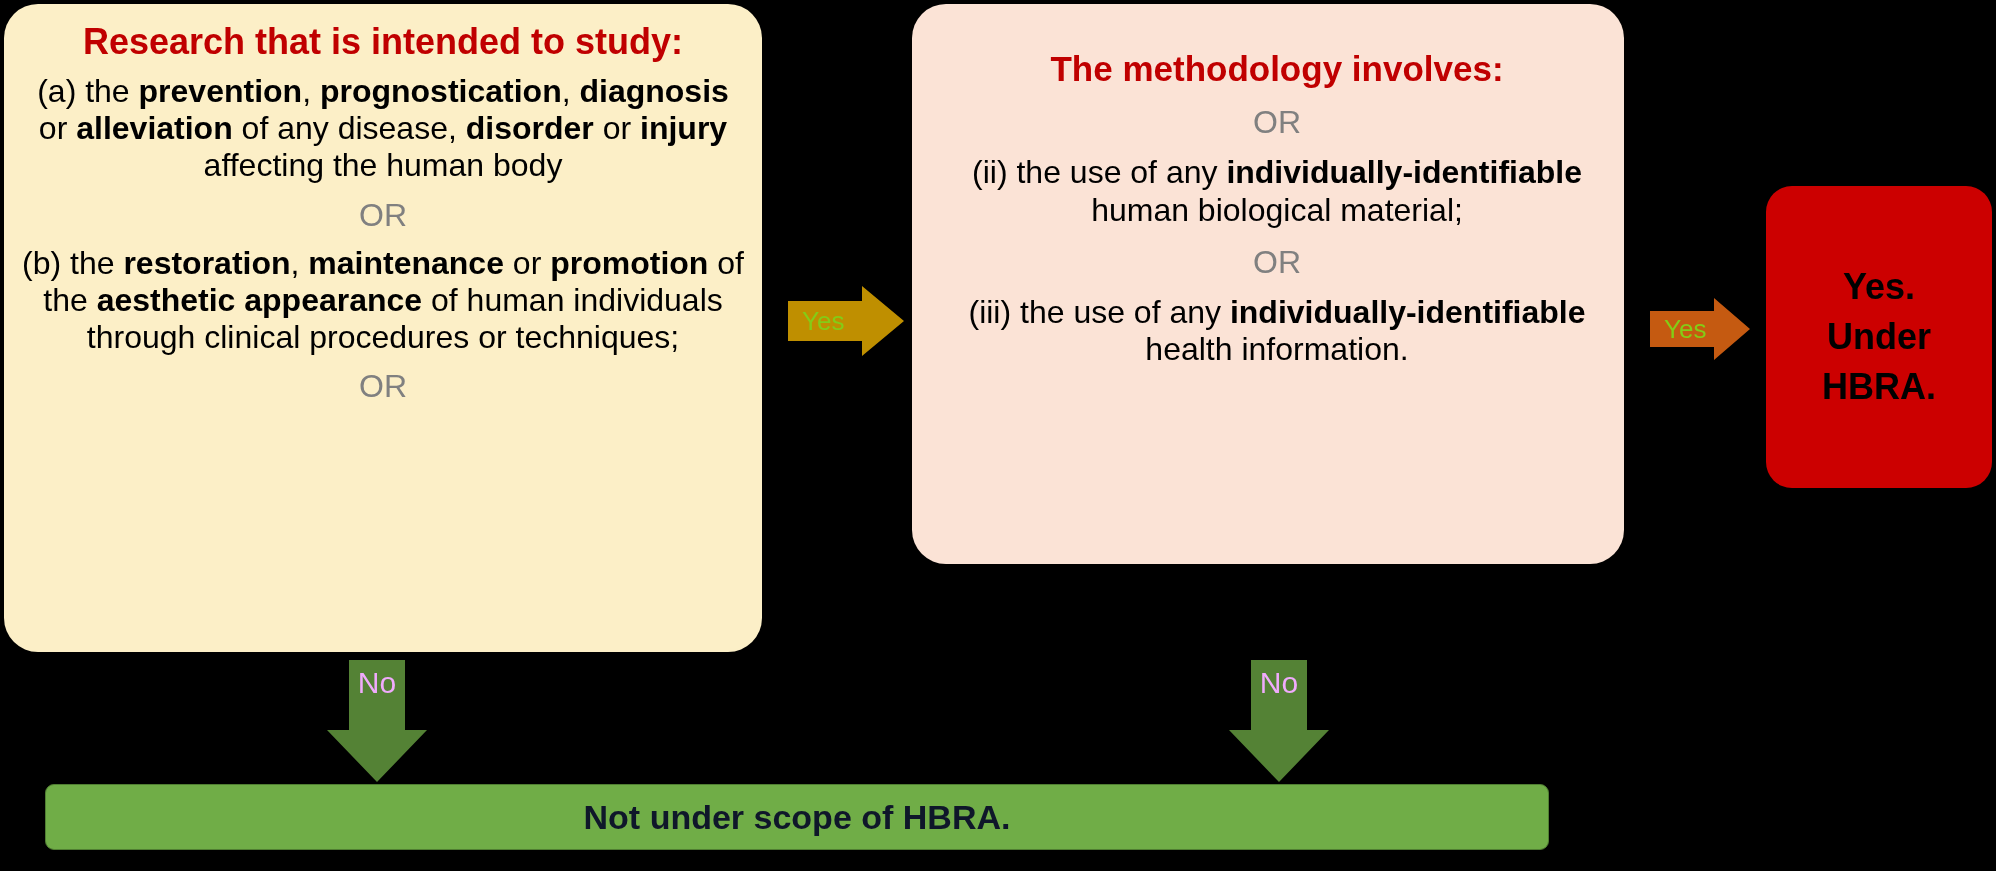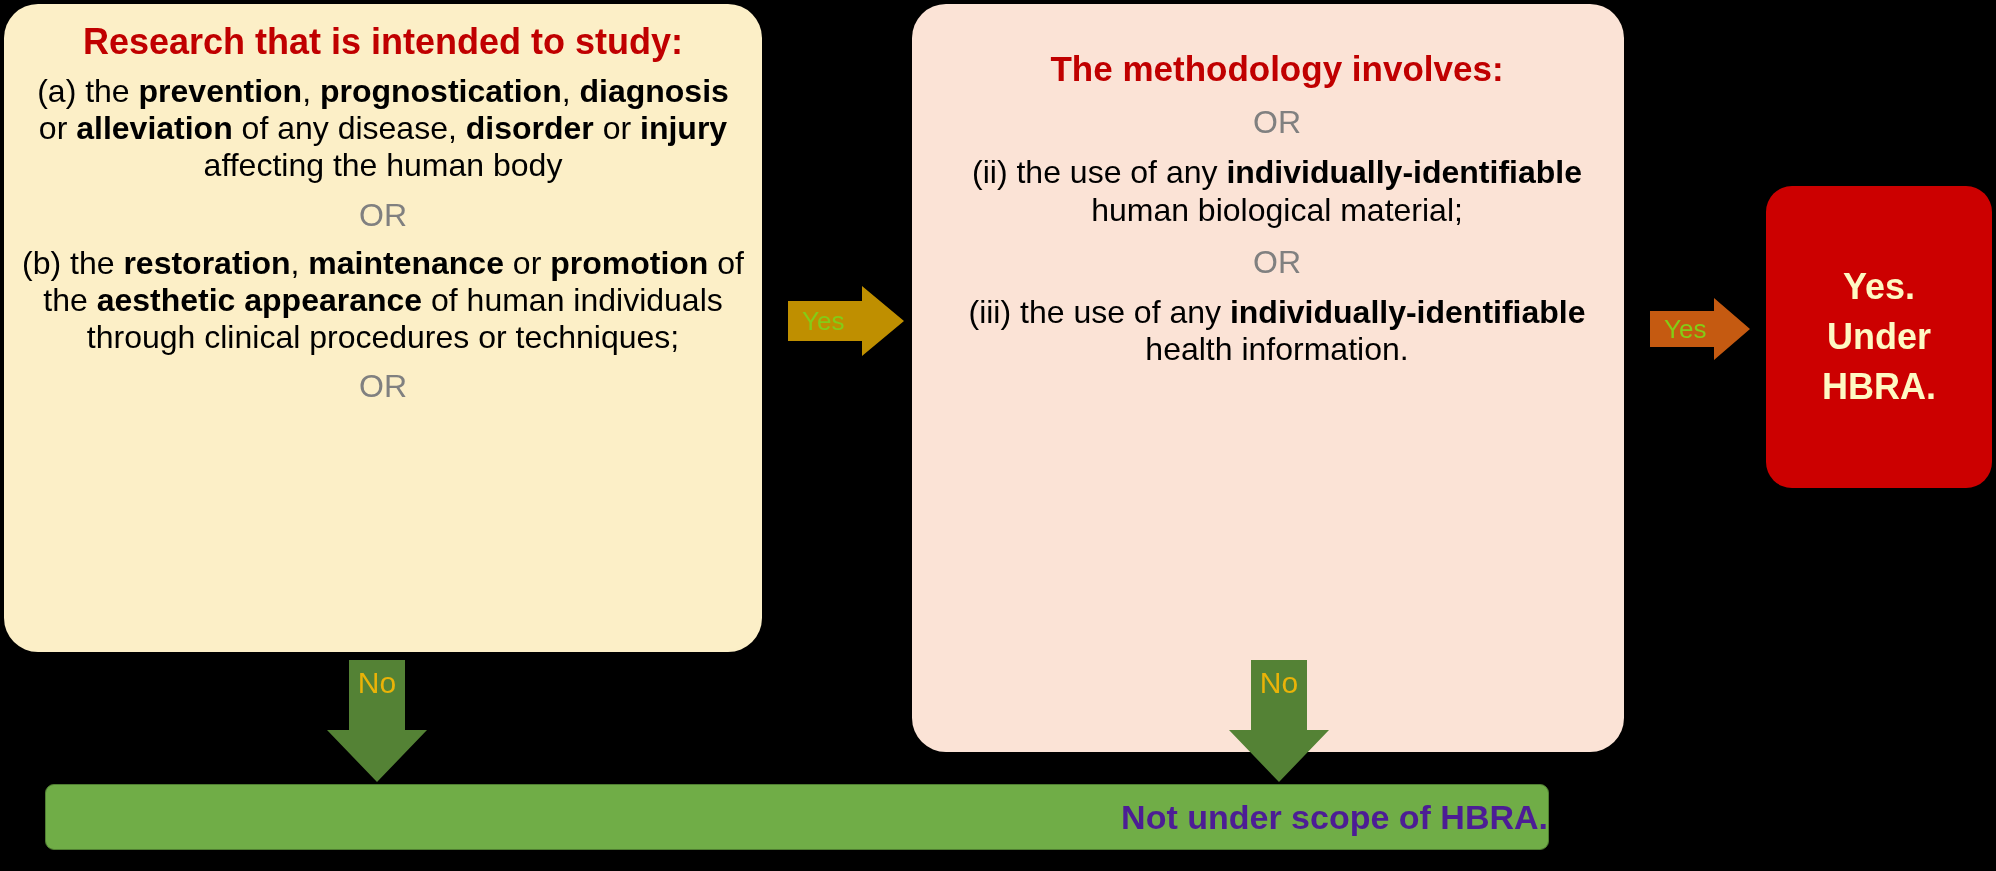--- a/index.html
+++ b/index.html
@@ -34,55 +34,55 @@
     height: 648px;
     background: #FCEFC7;
     border-radius: 34px;
     padding: 16px 18px 3px 18px;
     text-align: center;
   }
   .box-pink {
     left: 912px;
     top: 4px;
     width: 712px;
-    height: 748px;
+    height: 560px;
     background: #FBE3D6;
     border-radius: 34px;
     padding: 44px 18px 10px 36px;
     text-align: center;
   }
   .box-red {
     left: 1766px;
     top: 186px;
     width: 226px;
     height: 302px;
     background: #CC0000;
     border-radius: 26px;
     display: flex;
     flex-direction: column;
     align-items: center;
     justify-content: center;
     text-align: center;
-    color: #fef9c3;
+    color: #000000;
     font-weight: bold;
     font-size: 36px;
     line-height: 1.38;
   }
   .box-green {
     left: 45px;
     top: 784px;
     width: 1504px;
     height: 66px;
     background: #70AD47;
     border: 1px solid #507E32;
     border-radius: 9px;
     display: flex;
     align-items: center;
-    justify-content: flex-end;
-    color: #4c1d95;
+    justify-content: center;
+    color: #0f172a;
     font-weight: bold;
     font-size: 34px;
   }
 
   
   .heading {
     color: #C00000;
     font-weight: bold;
     font-size: 36px;
     margin: 0 0 10px 0;
@@ -130,21 +130,21 @@
     position: absolute;
   }
   .arrow-down .shaft-label {
     position: absolute;
     left: 0;
     top: 6px;
     width: 100%;
     display: flex;
     align-items: flex-start;
     justify-content: center;
-    color: #eab308;
+    color: #f0abfc;
     font-size: 30px;
     pointer-events: none;
   }
 
   .arr-yes1 { left: 788px; top: 286px; width: 116px; height: 70px; }
   .arr-yes2 { left: 1650px; top: 298px; width: 100px; height: 62px; }
   .arr-no1  { left: 327px;  top: 660px; width: 100px; height: 122px; }
   .arr-no2  { left: 1229px; top: 660px; width: 100px; height: 122px; }
 
   svg { display: block; }

